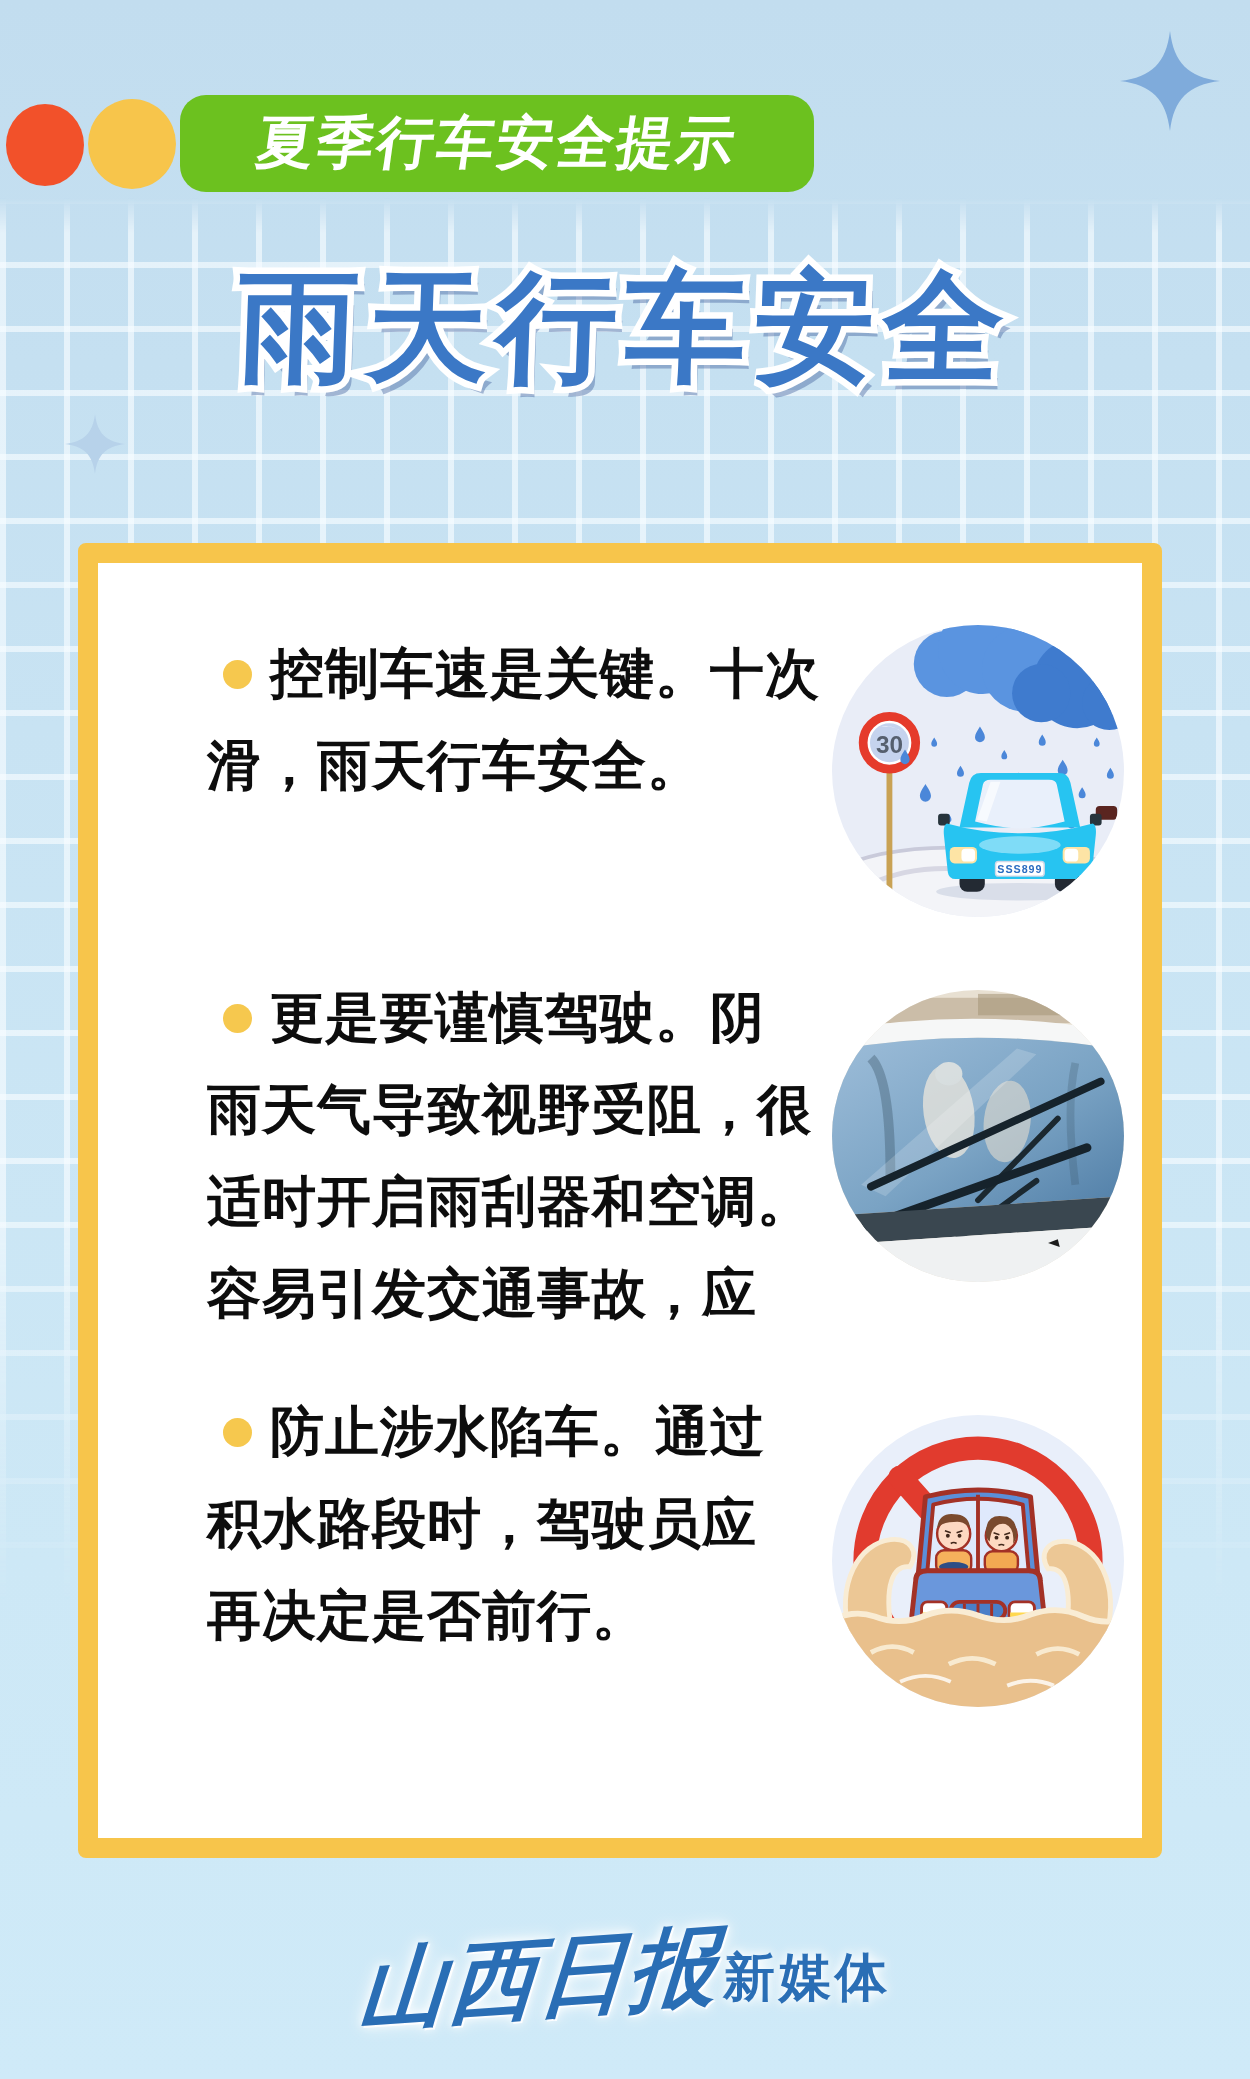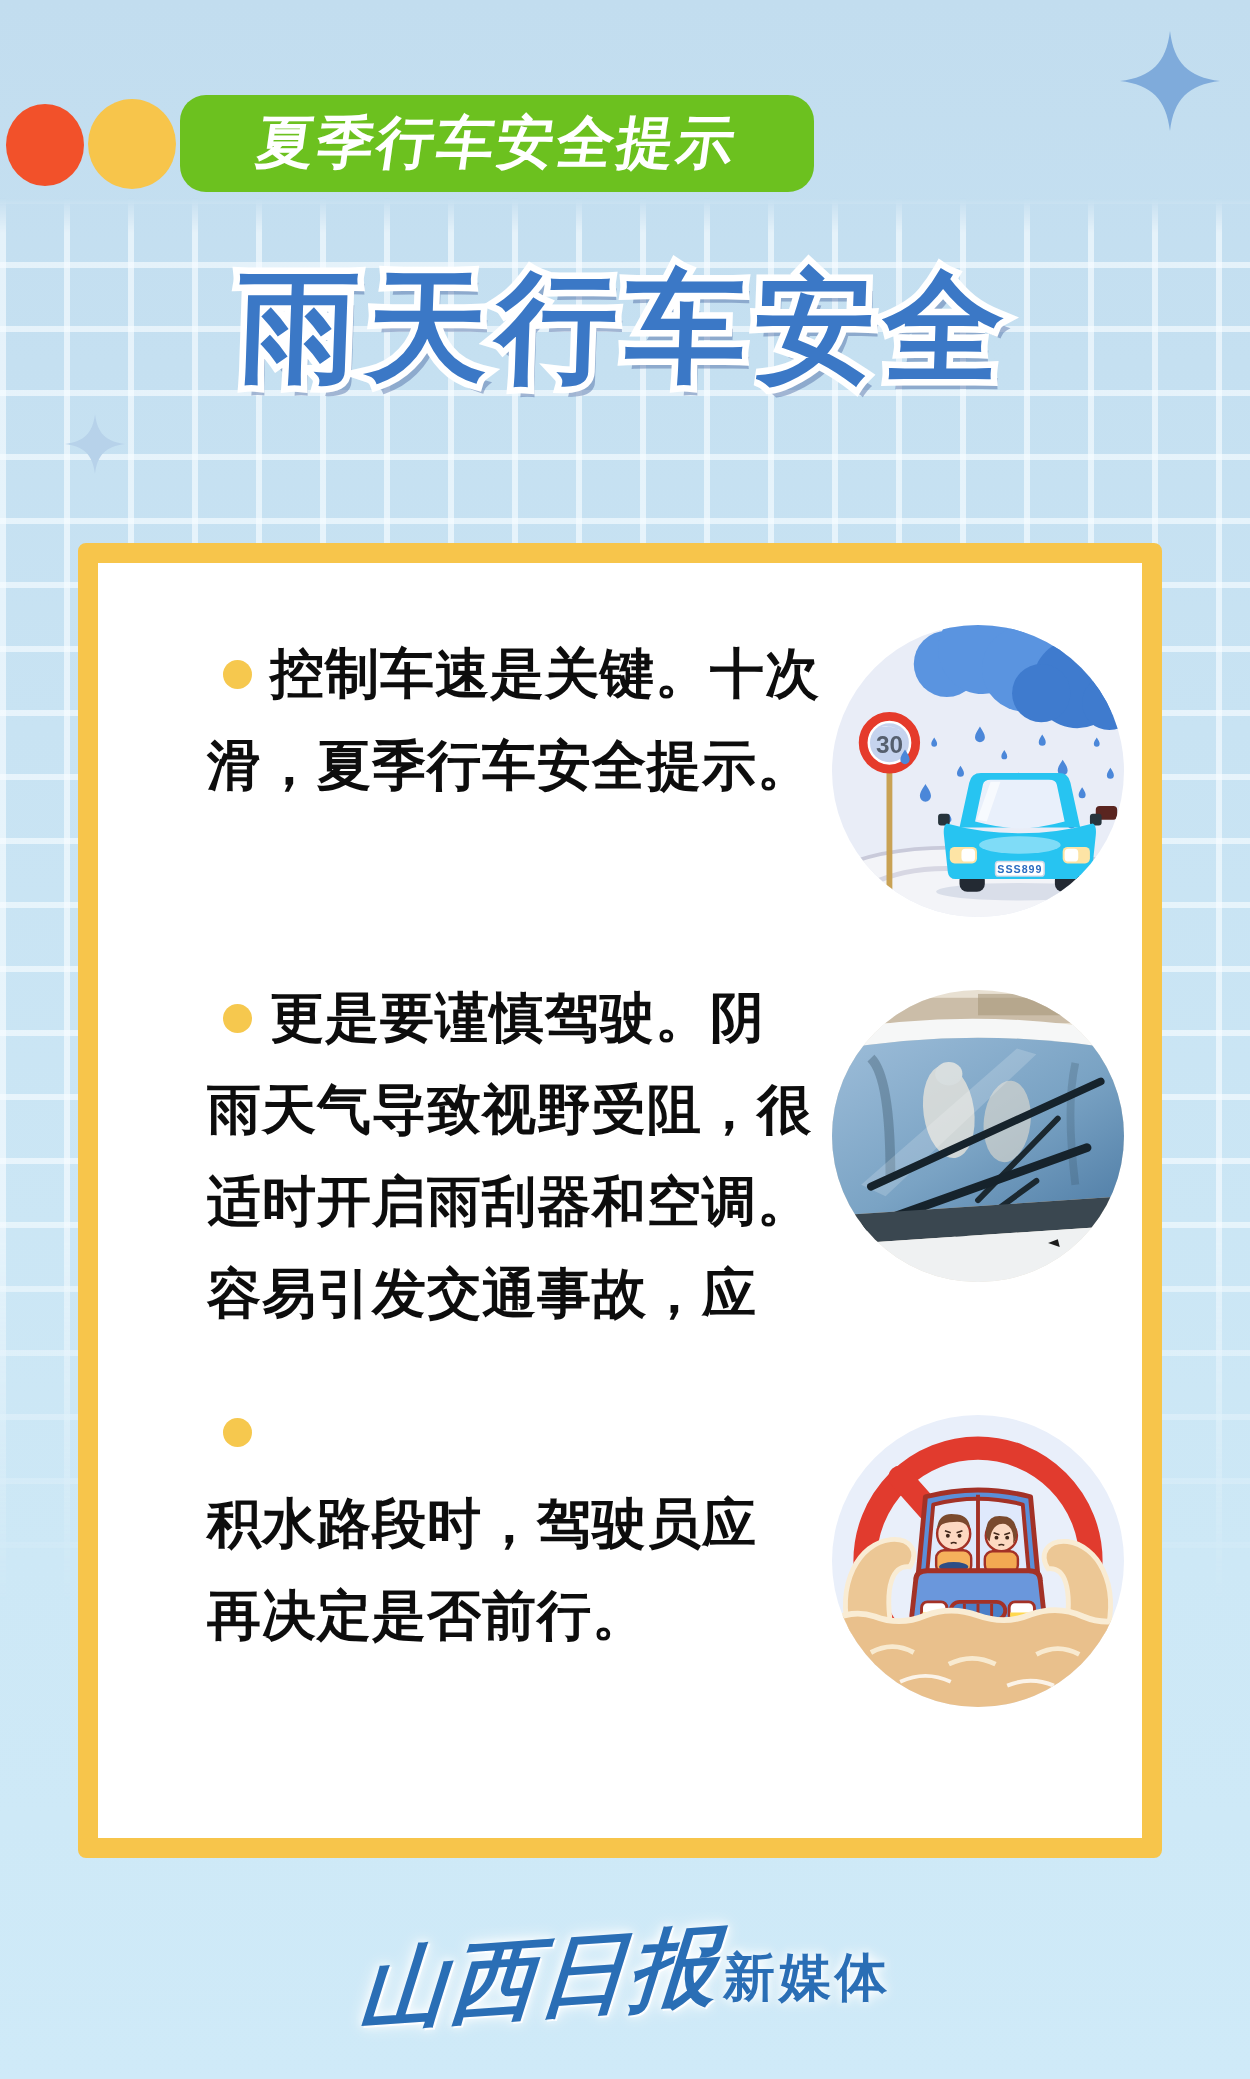--- a/index.html
+++ b/index.html
@@ -113,21 +113,21 @@
 
 <div class="abs card">
   <div class="card-inner">
 
     <div class="section sec-1">
       <div class="tline first">
         <span class="dot"></span>
         <span>控制车速是关键。十次</span>
       </div>
       <div class="tline">
-          <span>滑，夏季行车安全提示。</span>
+          <span>滑，雨天行车安全。</span>
         </div>
     </div>
 
     <div class="illus illus-1">
       <svg viewBox="0 0 300 300">
         <defs>
             <clipPath id="clip1">
               <circle cx="150" cy="150" r="150"></circle>
             </clipPath>
           </defs>
@@ -281,20 +281,21 @@
           <path d="M0,232 L300,212 L300,242 L0,262 Z" fill="#3a4750"></path>
           <path d="M0,262 L300,242 L300,300 L0,300 Z" fill="#eff1f2"></path>
           <path d="M222,260 l10,-4 l2,8 z" fill="#1c1c1c"></path>
         </g>
       </svg>
     </div>
 
     <div class="section sec-3">
       <div class="tline first">
         <span class="dot"></span>
+        <span>防止涉水陷车。通过</span>
       </div>
       <div class="tline">
           <span>积水路段时，驾驶员应</span>
         </div>
       <div class="tline">
           <span>再决定是否前行。</span>
         </div>
     </div>
 
     <div class="illus illus-3">

